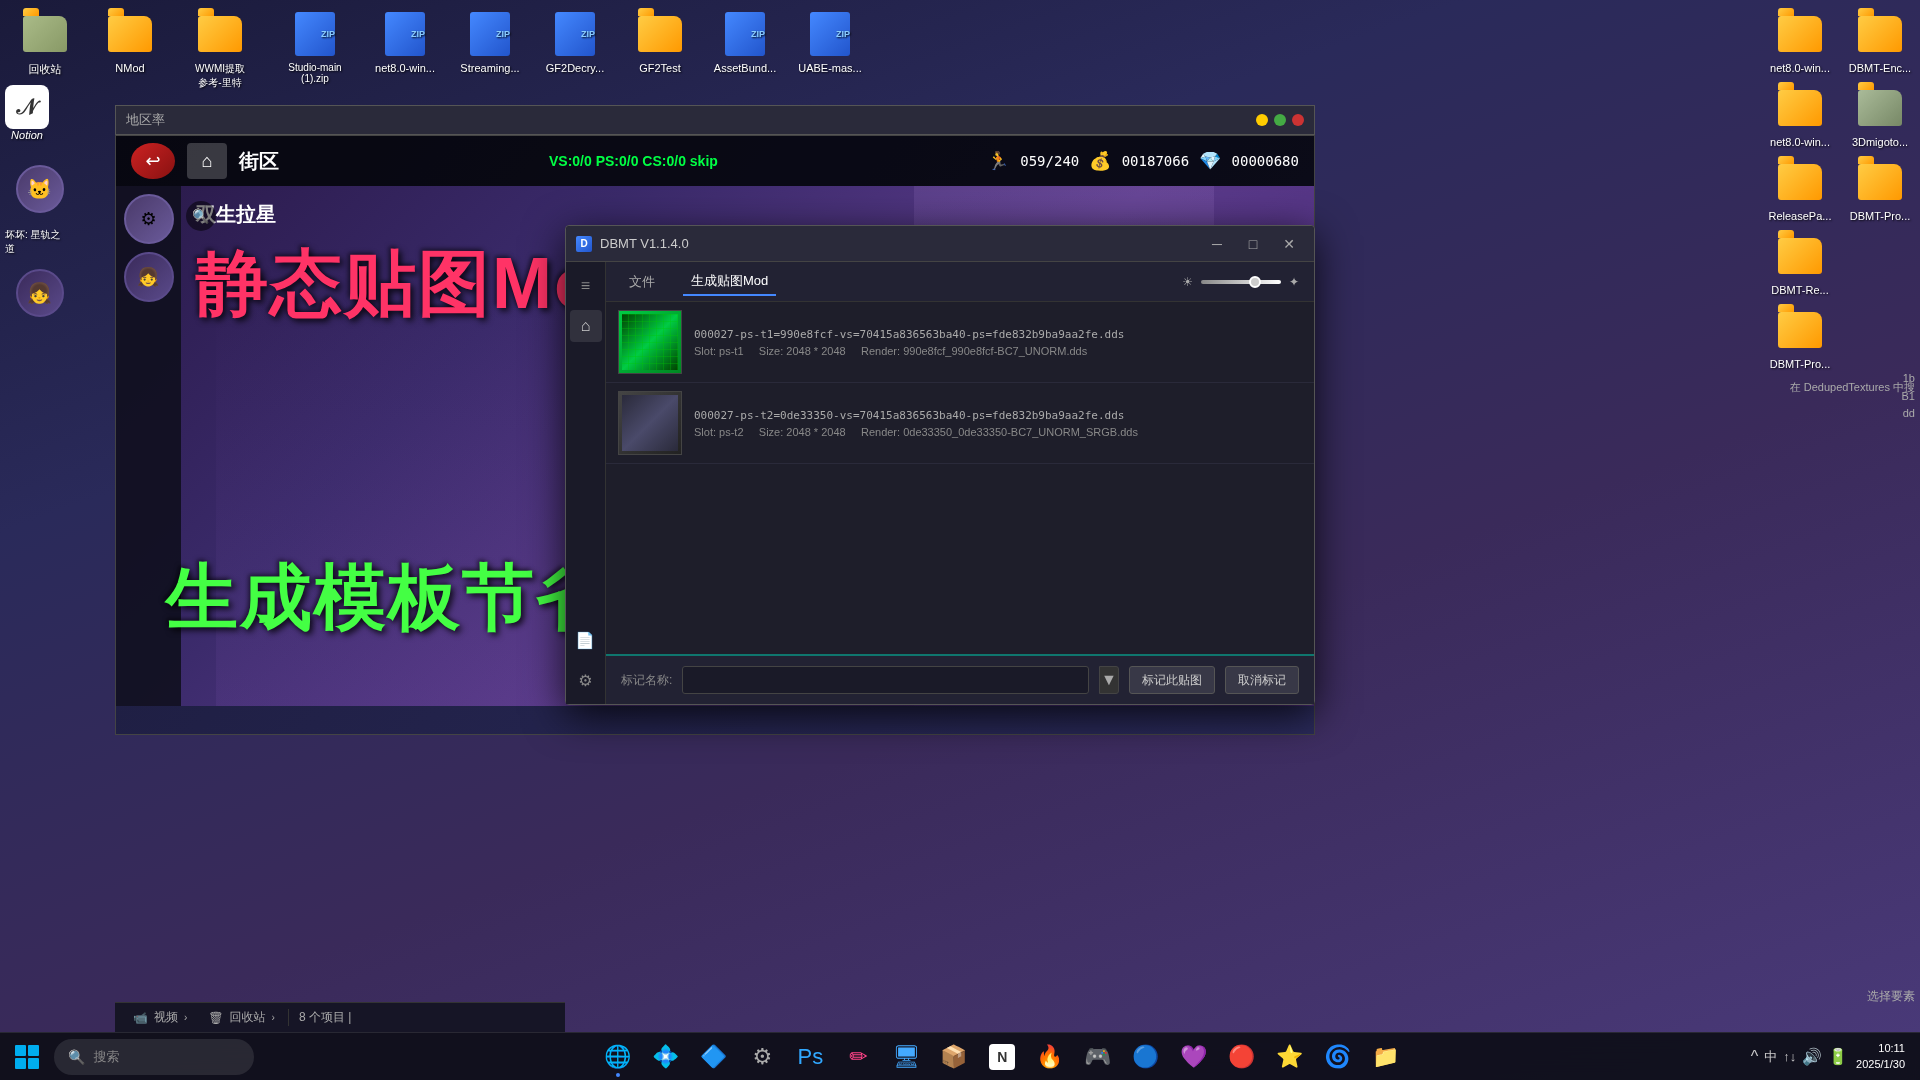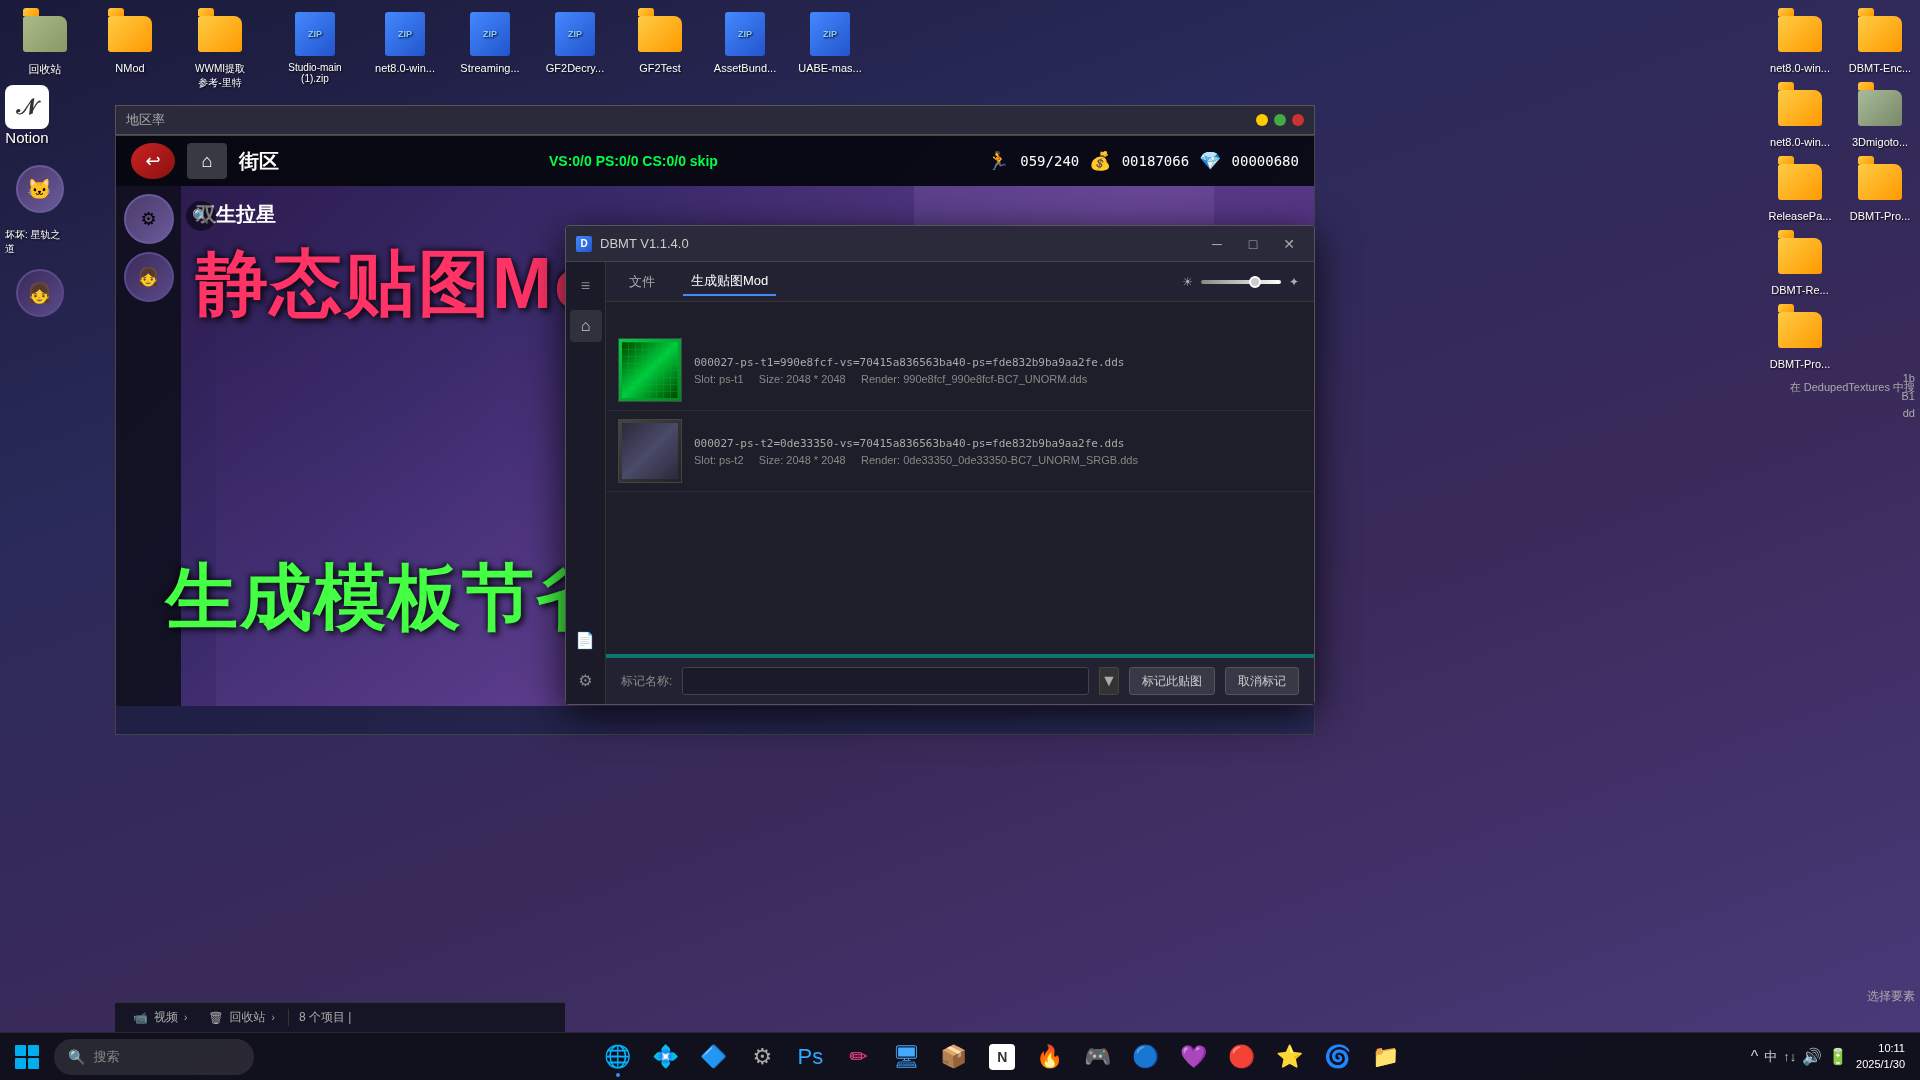--- a/index.html
+++ b/index.html
@@ -82,21 +82,21 @@
       border-radius: 3px 3px 0 0;
     }
 
     .icon-zip {
       background: linear-gradient(135deg, #4488ff, #2255cc);
       width: 40px;
       height: 44px;
       border-radius: 3px;
       display: flex;
       flex-direction: column;
-      align-items: center;
+      align-items: flex-end;
       justify-content: center;
       color: white;
       font-size: 10px;
       font-weight: bold;
     }
 
     .icon-notion {
       background: white;
       width: 44px;
       height: 44px;
@@ -339,21 +339,20 @@
 
     .dbmt-sidebar-spacer {
       flex: 1;
     }
 
     
     .dbmt-main {
       flex: 1;
       display: flex;
       flex-direction: column;
-      gap: 28px;
     }
 
     
     .dbmt-navbar {
       height: 40px;
       background: #222233;
       display: flex;
       align-items: center;
       padding: 0 15px;
       gap: 20px;
@@ -460,21 +459,21 @@
       background: linear-gradient(135deg, #cc2200, #881100);
       display: flex;
       align-items: center;
       justify-content: center;
     }
 
     
     .dbmt-bottom {
       height: 50px;
       background: #222233;
-      border-top: 4px solid #0f766e;
+      border-top: 2px solid #0f766e;
       display: flex;
       align-items: center;
       padding: 0 15px;
       gap: 10px;
     }
 
     .mark-name-label {
       color: #888;
       font-size: 12px;
     }
@@ -820,21 +819,21 @@
         </div>
         <span>DBMT-Pro...</span>
       </div>
     </div>
   </div>
 
   <div style="position:absolute; left:5px; top:85px; z-index:2;">
     <div class="icon-notion">
       <span style="font-family: serif; font-size:22px; color:#333;">𝒩</span>
     </div>
-    <div style="color:white; font-size:15px; text-align:center; text-shadow:1px 1px 2px rgba(0,0,0,0.9);">Notion</div>
+    <div style="color:white; font-size:11px; text-align:center; text-shadow:1px 1px 2px rgba(0,0,0,0.9);font-style:italic;">Notion</div>
   </div>
 
   <div style="position:absolute; left:5px; top:165px; z-index:2; display:flex; flex-direction:column; gap:8px;">
     <div style="display:flex; flex-direction:column; align-items:center;">
       <div style="width:48px; height:48px; border-radius:50%; background:linear-gradient(135deg,#4a3a6a,#6a5a9a); display:flex; align-items:center; justify-content:center; font-size:20px; border:2px solid #6a5a9a;">🐱</div>
       <div style="color:white;font-size:10px; text-shadow:1px 1px 2px rgba(0,0,0,0.9); margin-top:15px; width:70px;">坏坏: 星轨之<br>道</div>
     </div>
     <div style="display:flex; flex-direction:column; align-items:center; margin-top:5px;">
       <div style="width:48px; height:48px; border-radius:50%; background:linear-gradient(135deg,#3a2a5a,#5a4a8a); display:flex; align-items:center; justify-content:center; font-size:20px; border:2px solid #5a4a8a;">👧</div>
     </div>

